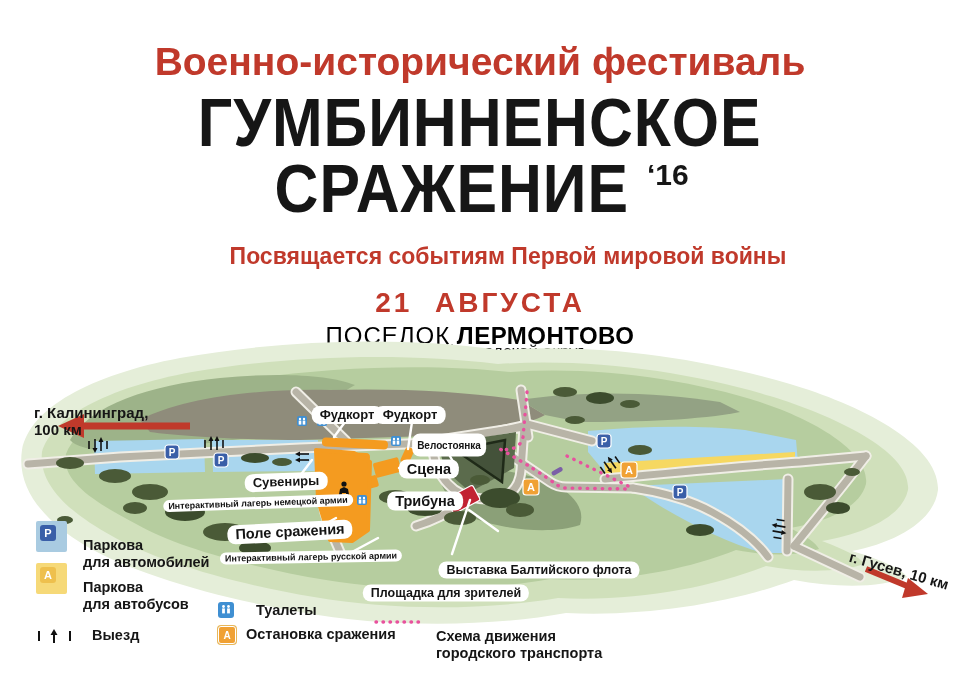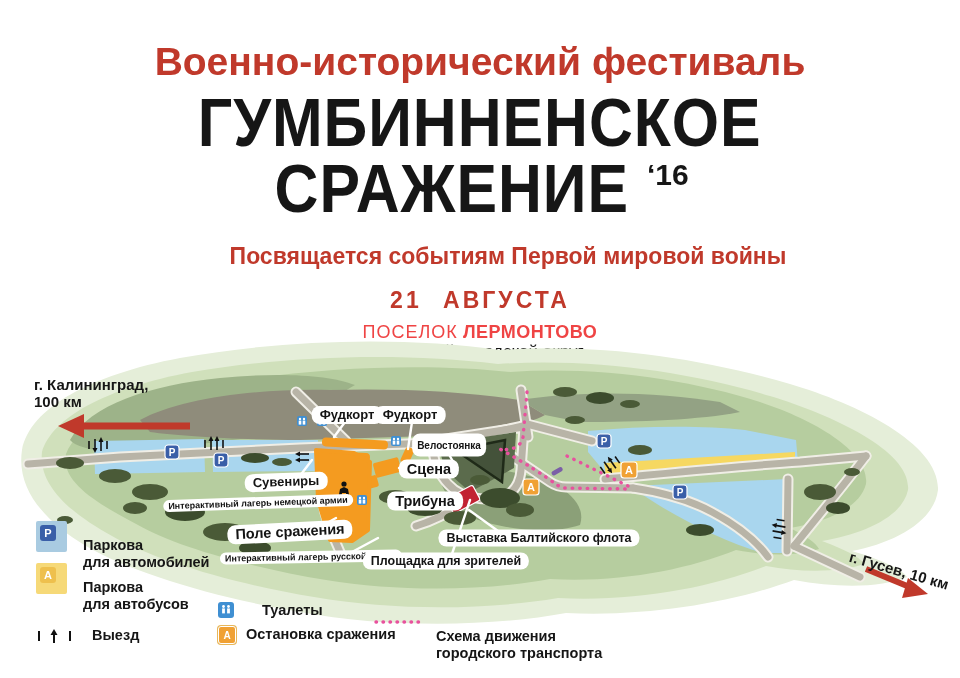--- a/index.html
+++ b/index.html
@@ -6,33 +6,33 @@
   body{width:960px;height:678px;background:#fff;font-family:"Liberation Sans",sans-serif;position:relative;overflow:hidden;}
   .poster{position:absolute;inset:0;}
   
   .hline{position:absolute;left:0;width:100%;text-align:center;white-space:nowrap;}
   .festival-type{top:40px;font-size:39px;font-weight:700;color:#c0392b;}
   .title-line{font-weight:700;color:#161616;letter-spacing:1px;transform:scale(0.98,1.12);}
   .title1{top:86px;font-size:62px;}
   .title2{top:152px;font-size:62px;}
   .title-year{font-size:30px;font-weight:700;color:#161616;position:relative;top:-24px;margin-left:14px;letter-spacing:0;}
   .dedication{top:243px;font-size:23px;font-weight:700;color:#c0392b;margin-left:28px;}
-  .date-line{top:287px;font-size:23px;font-weight:700;color:#c0392b;letter-spacing:3px;word-spacing:12px;}
-  .location-line{top:322px;font-size:18px;color:#ef4444;}
+  .date-line{top:287px;font-size:28px;font-weight:700;color:#c0392b;letter-spacing:3px;word-spacing:12px;}
+  .location-line{top:322px;font-size:24px;color:#000000;}
   .loc-prefix{font-weight:400;letter-spacing:1px;}
   .loc-name{font-weight:700;letter-spacing:0.5px;}
   .district{top:342px;font-size:17px;color:#161616;font-weight:400;}
   
   .map-svg{position:absolute;left:0;top:0;z-index:1;}
   .callout{position:absolute;z-index:3;background:#fff;border-radius:8px;padding:1px 8px 2px;
     color:#141414;font-weight:700;white-space:nowrap;transform:translate(-50%,-50%);}
   .co-13{font-size:13px;} .co-15{font-size:14.5px;} .co-10{font-size:10px;padding:6px 5px;}
-  .co-9{font-size:9px;padding:1px 5px;} .co-12{font-size:12.5px;}
+  .co-9{font-size:9px;padding:1px 5px;} .co-12{font-size:12.5px;margin-top:32px;}
   .dir-label{position:absolute;z-index:3;color:#161616;font-weight:700;font-size:15px;line-height:1.15;}
-  .dir-kaliningrad{left:34px;top:376px;}
+  .dir-kaliningrad{left:34px;top:404px;}
   .dir-gusev{left:852px;top:548px;transform:rotate(16deg);transform-origin:left top;}
   
   .legend-item{position:absolute;z-index:3;display:flex;align-items:flex-start;gap:16px;}
   .legend-text{font-size:14.5px;font-weight:700;color:#161616;line-height:1.15;}
   .sq-big{width:31px;height:31px;border-radius:2px;position:relative;flex:none;}
   .sq-big .inner{position:absolute;left:4px;top:4px;width:16px;height:16px;border-radius:3px;
      display:flex;align-items:center;justify-content:center;color:#fff;font-size:11px;font-weight:700;}
   .blue-big{background:#a9cbe1;} .blue-big .inner{background:#3a5fa8;}
   .yellow-big{background:#f6d978;} .yellow-big .inner{background:#eec04d;}
   .sq-small{width:16px;height:16px;border-radius:3px;flex:none;display:flex;align-items:center;justify-content:center;
@@ -320,21 +320,21 @@
       <g stroke="#111" stroke-width="2" fill="#111">
         <line x1="5" y1="4" x2="5" y2="14"></line>
         <line x1="20" y1="16" x2="20" y2="7"></line>
           <polygon points="16.5,8 23.5,8 20,2" stroke="none"></polygon>
         <line x1="36" y1="4" x2="36" y2="14"></line>
       </g>
     </svg>
     <div class="legend-text">Выезд</div>
   </div>
 
-  <div class="legend-item" style="left:218px;top:602px;gap:28px">
+  <div class="legend-item" style="left:218px;top:602px;gap:22px">
     <div class="sq-small wc-small">
       <svg width="12" height="12" viewBox="0 0 12 12">
         <circle cx="3.5" cy="2.5" r="1.4" fill="#fff"></circle>
           <rect x="2.1" y="4.4" width="2.8" height="5" fill="#fff"></rect>
         <circle cx="8.5" cy="2.5" r="1.4" fill="#fff"></circle>
           <rect x="7.1" y="4.4" width="2.8" height="5" fill="#fff"></rect>
       </svg>
     </div>
     <div class="legend-text">Туалеты</div>
   </div>

